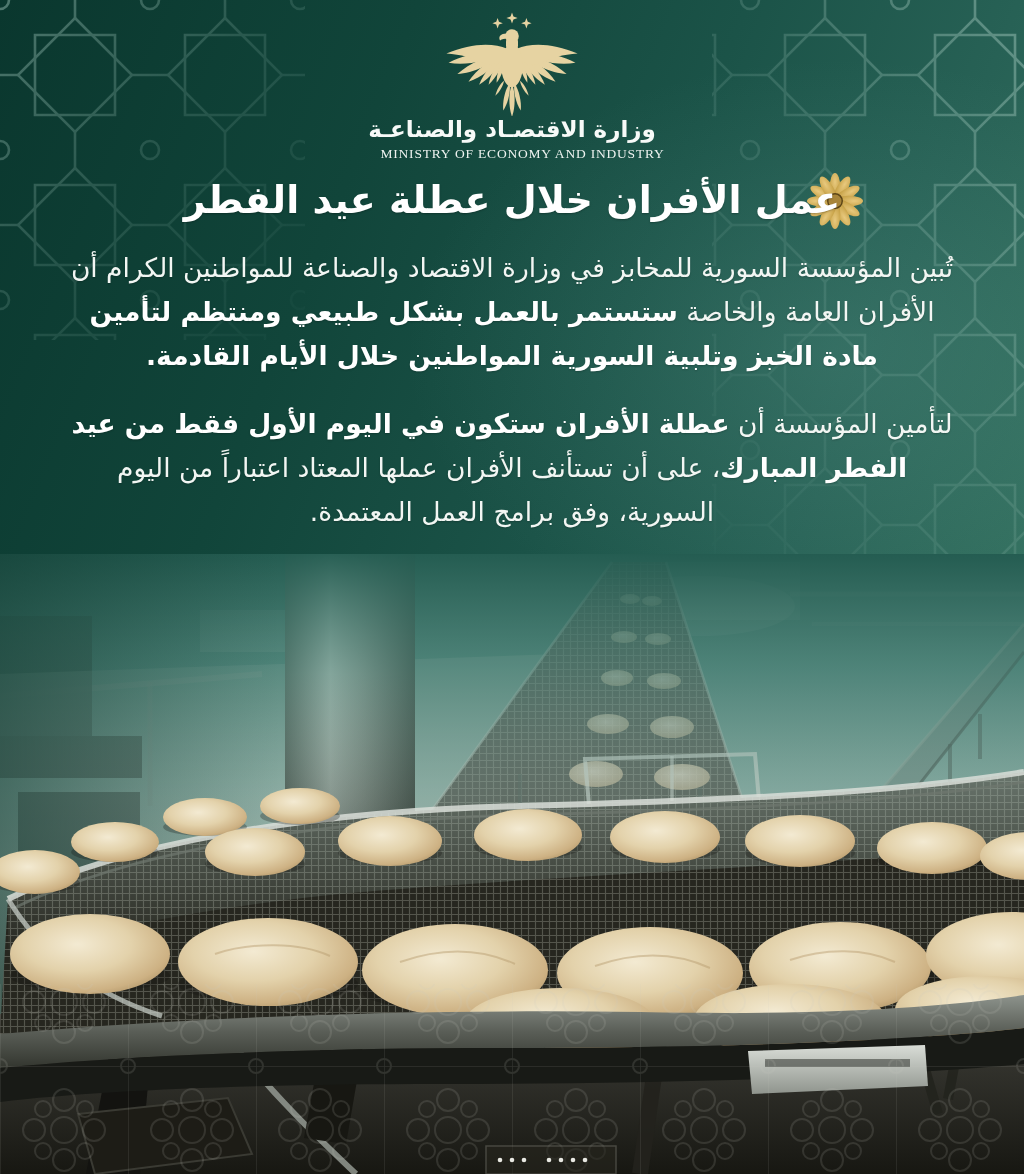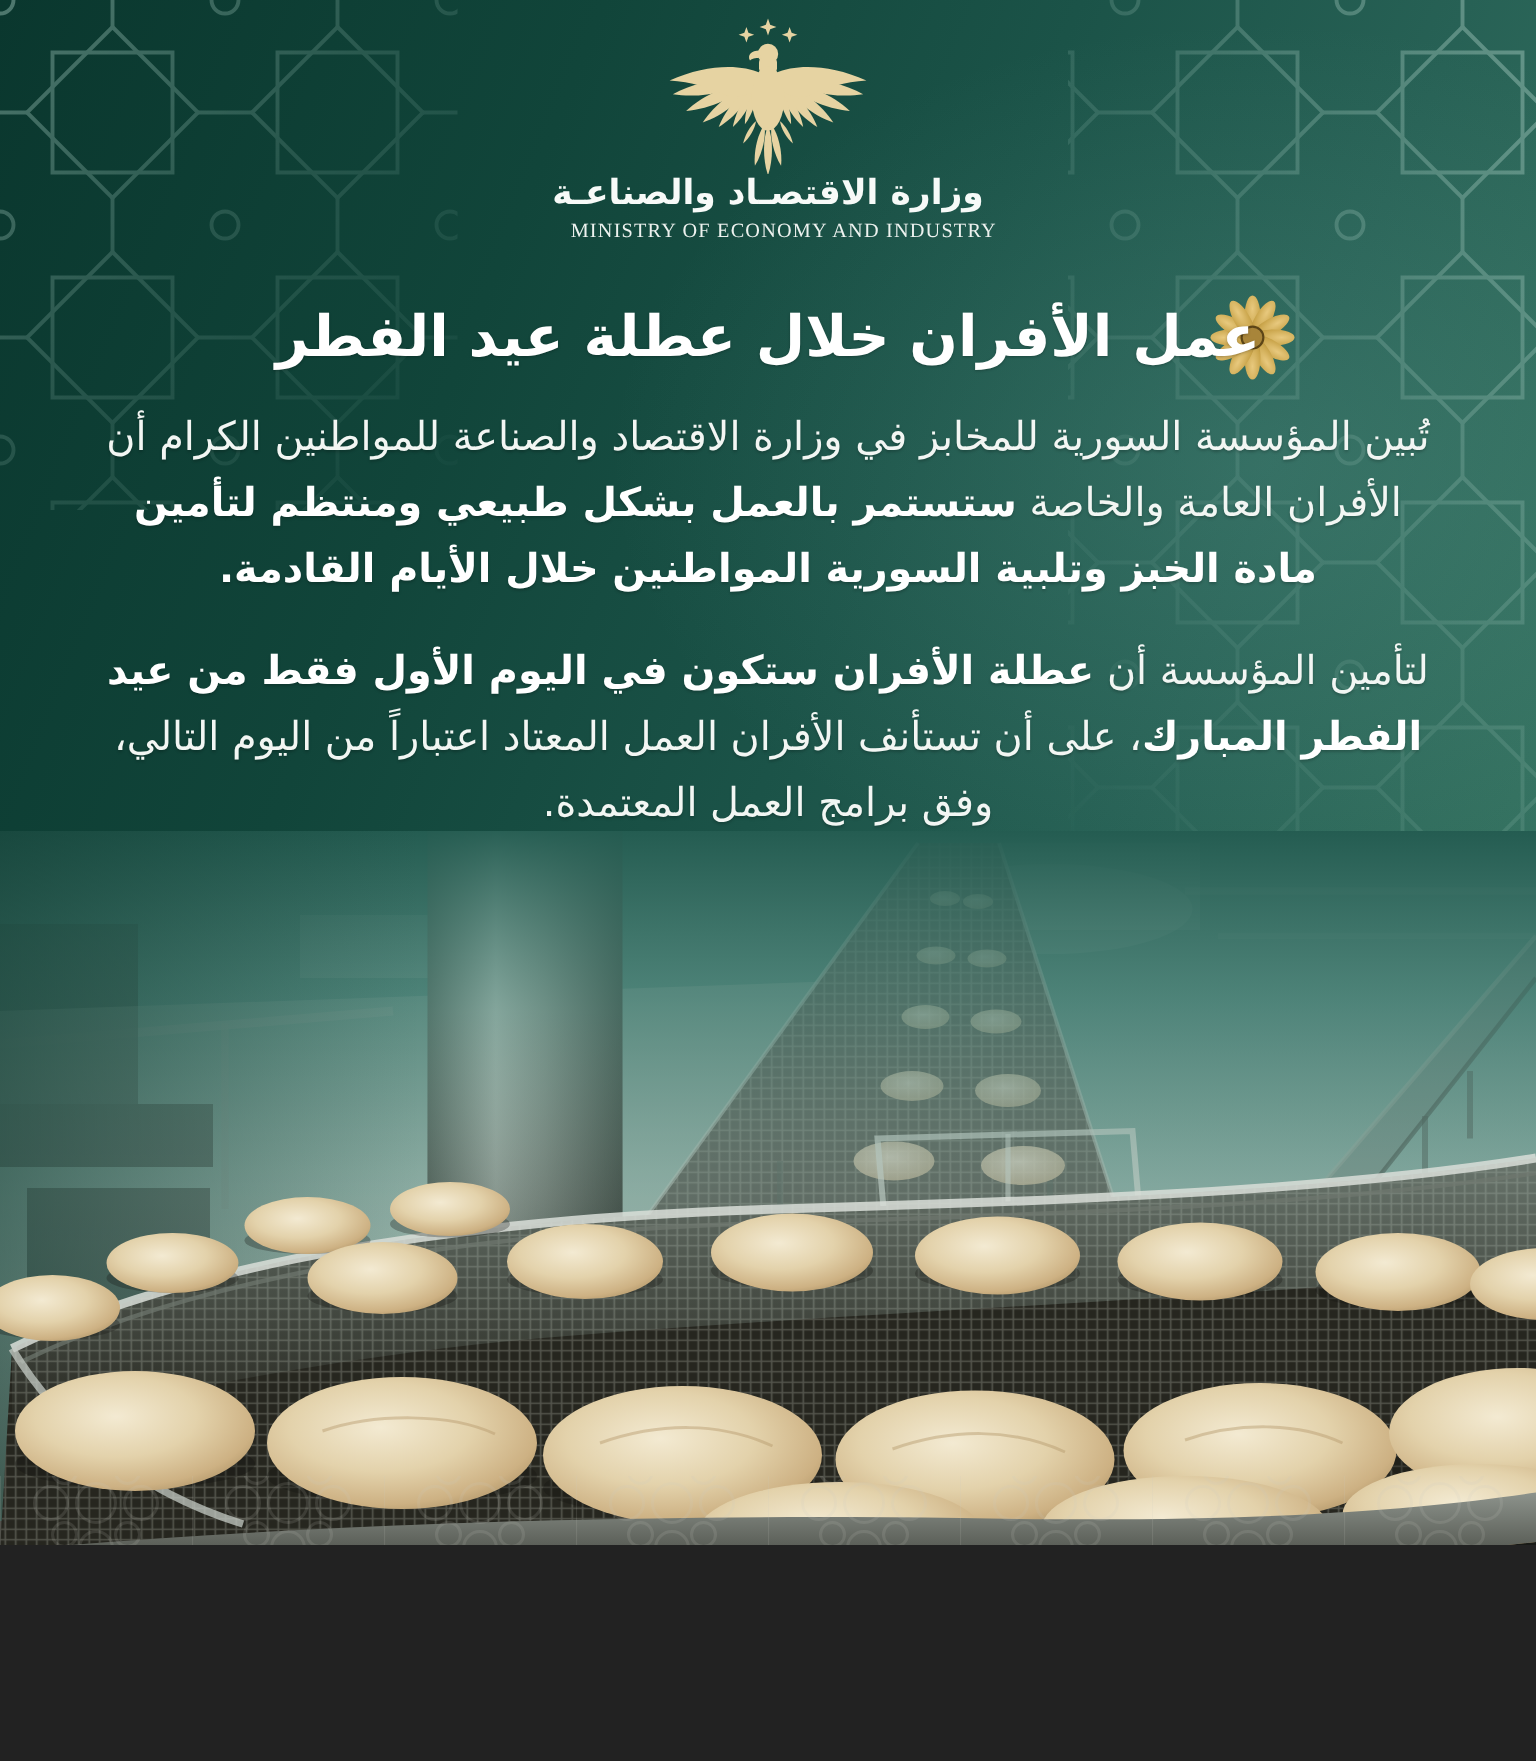--- a/index.html
+++ b/index.html
@@ -1,32 +1,32 @@
 <!DOCTYPE html>
 <html lang="ar" style="--bg-dark: #0c3a31; --bg-teal: #2f6e63; --gold: #e6d3a2; --gold-deep: #c9a44a; --text: #f2f7f4;"><head>
 <meta charset="utf-8">
 <style>
   html,body{margin:0;padding:0;background:#222;}
   .poster{
-    position:relative;width:1024px;height:1030px;overflow:hidden;
+    position:relative;width:1024px;height:1174px;overflow:hidden;
     font-family:"DejaVu Sans",sans-serif;color:var(--text,#f2f7f4);
     background:linear-gradient(112deg,#0a372e 0%,#11453a 28%,#1b5348 50%,#276155 68%,#33705f 85%,#3b7a6d 100%);
   }
   .poster::before{
     content:"";position:absolute;inset:0;
     background:radial-gradient(620px 420px at 82% 30%,rgba(110,170,158,.22),rgba(0,0,0,0) 70%);
     pointer-events:none;
   }
   .corner-pattern{position:absolute;left:0;top:0;width:1024px;height:1174px;pointer-events:none;}
   .content{position:absolute;left:0;top:0;width:1024px;text-align:center;}
   .logo-block{margin-top:12px;}
   .eagle{width:176px;height:104px;display:block;margin:0 auto;}
   .ministry-ar{font-size:23px;font-weight:bold;letter-spacing:.5px;margin-top:0;color:#f7faf8;}
   .ministry-en{font-family:"Liberation Serif","DejaVu Serif",serif;font-size:13.5px;letter-spacing:.8px;margin-top:4px;color:#edf2ef;padding-left:21px;}
-  .title-wrap{display:inline-block;position:relative;margin-top:40px;direction:rtl;}
+  .title-wrap{display:inline-block;position:relative;margin-top:16px;direction:rtl;}
   .flower{position:absolute;right:-24px;top:-6px;width:58px;height:58px;z-index:0;}
   .page-title{position:relative;z-index:1;margin:0;font-size:38px;font-weight:bold;color:#ffffff;text-shadow:0 1px 2px rgba(0,0,0,.25);}
   .paras{width:886px;margin:24px auto 0;direction:rtl;font-size:26.5px;line-height:1.66;color:#f2f6f3;text-shadow:0 1px 2px rgba(0,0,0,.2);}
   .paras p{margin:0 0 24px;}
   .paras .bold{font-weight:bold;color:#ffffff;}
   .photo{position:absolute;left:0;top:554px;width:1024px;height:620px;}
 </style>
 </head>
 <body>
 
@@ -366,17 +366,17 @@
           <ellipse rx="5.5" ry="15" cy="-14" transform="rotate(300)"></ellipse>
           <ellipse rx="5.5" ry="15" cy="-14" transform="rotate(330)"></ellipse>
         </g>
         <circle r="7.5" fill="#a8853a" stroke="#5c4517" stroke-width="1.5"></circle>
       </svg>
       <h1 class="page-title" dir="rtl">عمل الأفران خلال عطلة عيد الفطر</h1>
     </div>
 
     <div class="paras">
       <p><span>تُبين المؤسسة السورية للمخابز في وزارة الاقتصاد والصناعة للمواطنين الكرام أن الأفران العامة والخاصة </span><span class="bold">ستستمر بالعمل بشكل طبيعي ومنتظم لتأمين مادة الخبز وتلبية السورية المواطنين خلال الأيام القادمة.</span></p>
-      <p><span>لتأمين المؤسسة أن </span><span class="bold">عطلة الأفران ستكون في اليوم الأول فقط من عيد الفطر المبارك</span><span>، على أن تستأنف الأفران العمل المعتاد اعتباراً من اليوم التالي، وفق برامج العمل المعتمدة.</span></p>
+      <p><span>لتأمين المؤسسة أن </span><span class="bold">عطلة الأفران ستكون في اليوم الأول فقط من عيد الفطر المبارك</span><span>، على أن تستأنف الأفران عملها المعتاد اعتباراً من اليوم السورية، وفق برامج العمل المعتمدة.</span></p>
     </div>
 
   </div>
 </div>
 
 </body></html>

